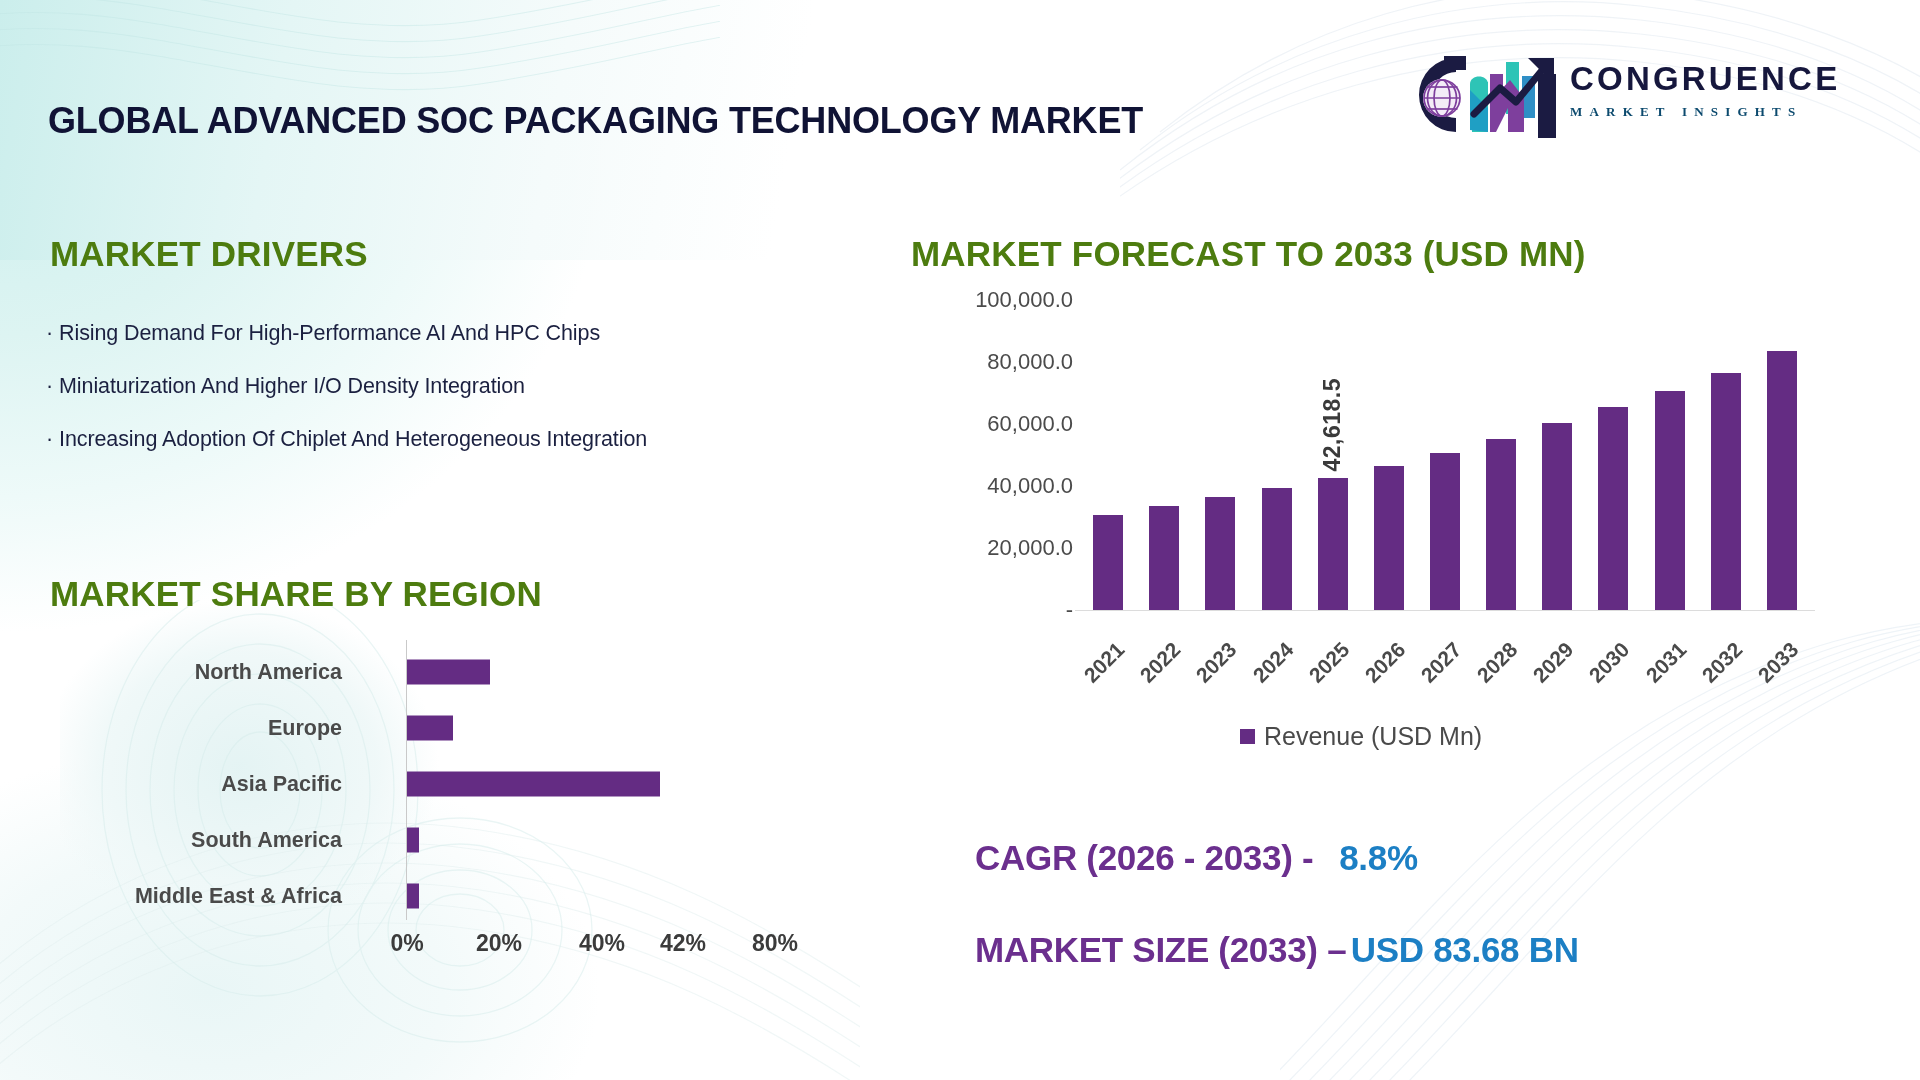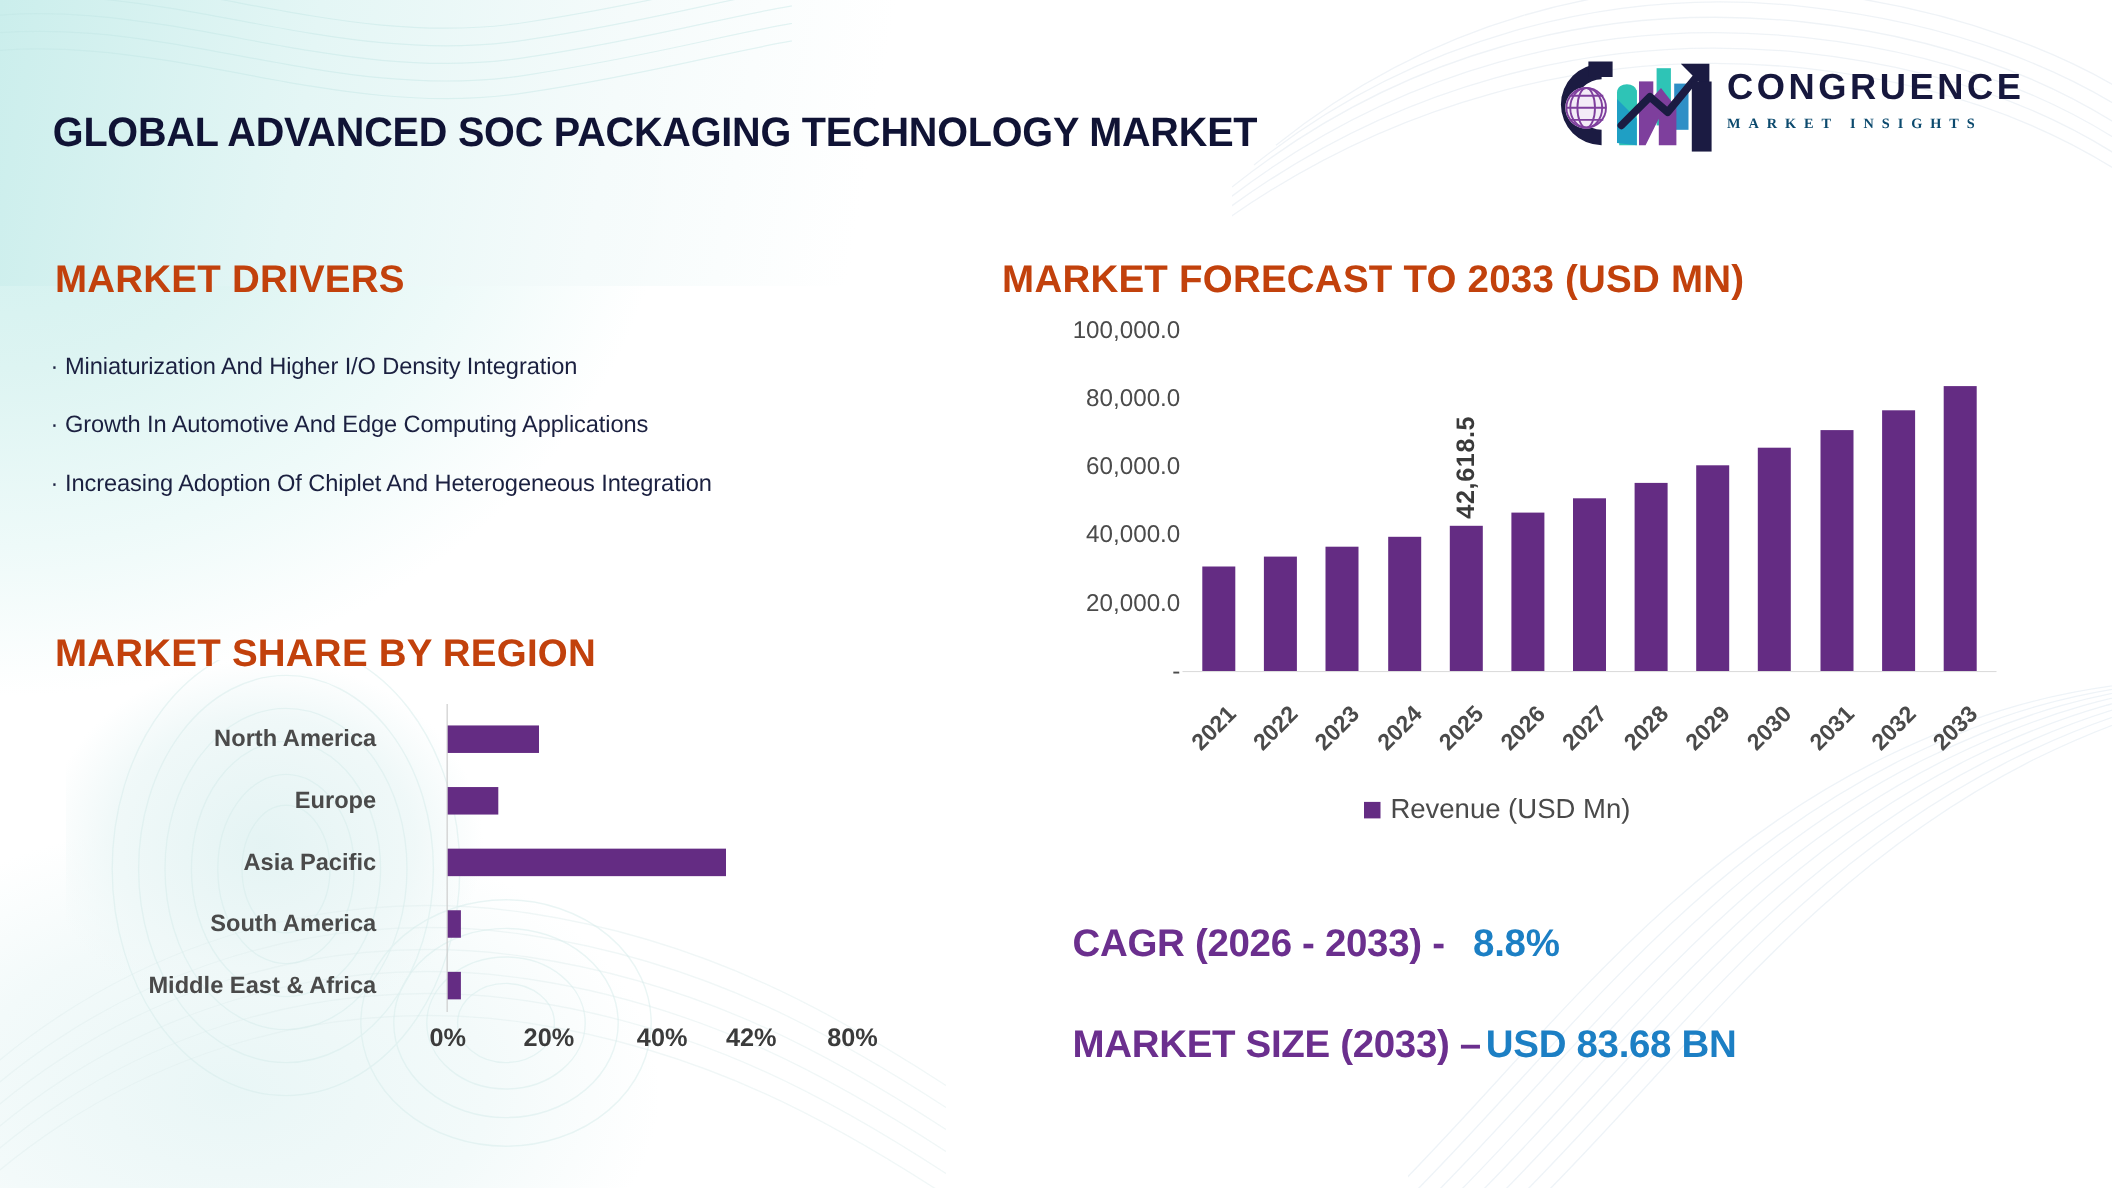--- a/index.html
+++ b/index.html
@@ -47,21 +47,21 @@
     font-size: 33px; font-weight: 800; letter-spacing: 3.2px; color: #16173d;
     line-height: 1; white-space: nowrap;
   }
   #logo-tag {
     margin-top: 9px; font-size: 13px; font-weight: 600; letter-spacing: 7.2px;
     color: #0c4a6e; white-space: nowrap; font-family: Liberation Serif, serif;
   }
 
   
   .sec-h {
-    font-size: 35px; font-weight: 800; color: #c2410c;
+    font-size: 35px; font-weight: 800; color: #4d7c0f;
     letter-spacing: 0.2px; white-space: nowrap;
     font-family: "Liberation Sans", sans-serif;
   }
   #drivers-heading { position: absolute; left: 50px; top: 234px; z-index: 3; }
   #region-heading  { position: absolute; left: 50px; top: 574px; z-index: 3; }
   #forecast-heading{ position: absolute; left: 911px; top: 234px; z-index: 3; }
 
   
   #drivers-list { position: absolute; left: 46px; top: 322px; width: 900px; z-index: 3; }
   .driver-item {
@@ -239,22 +239,22 @@
     </svg>
     <div id="logo-text">
       <div id="logo-name">CONGRUENCE</div>
       <div id="logo-tag">MARKET INSIGHTS</div>
     </div>
   </div>
 </div>
 
 <div class="sec-h" id="drivers-heading">MARKET DRIVERS</div>
 <div id="drivers-list">
+    <div class="driver-item"><span class="dot">·</span><span>Rising Demand For High-Performance AI And HPC Chips</span></div>
     <div class="driver-item"><span class="dot">·</span><span>Miniaturization And Higher I/O Density Integration</span></div>
-    <div class="driver-item"><span class="dot">·</span><span>Growth In Automotive And Edge Computing Applications</span></div>
     <div class="driver-item"><span class="dot">·</span><span>Increasing Adoption Of Chiplet And Heterogeneous Integration</span></div>
   </div>
 
 <div class="sec-h" id="region-heading">MARKET SHARE BY REGION</div>
 <div id="region-chart">
   <div id="reg-axis-line"></div>
   <div id="reg-rows">
       <div class="reg-row" style="top: 6px;">
         <div class="reg-label">North America</div>
         <div class="reg-bar" title="18%" style="width: 82.8px; background: rgb(100, 44, 131);"></div>

